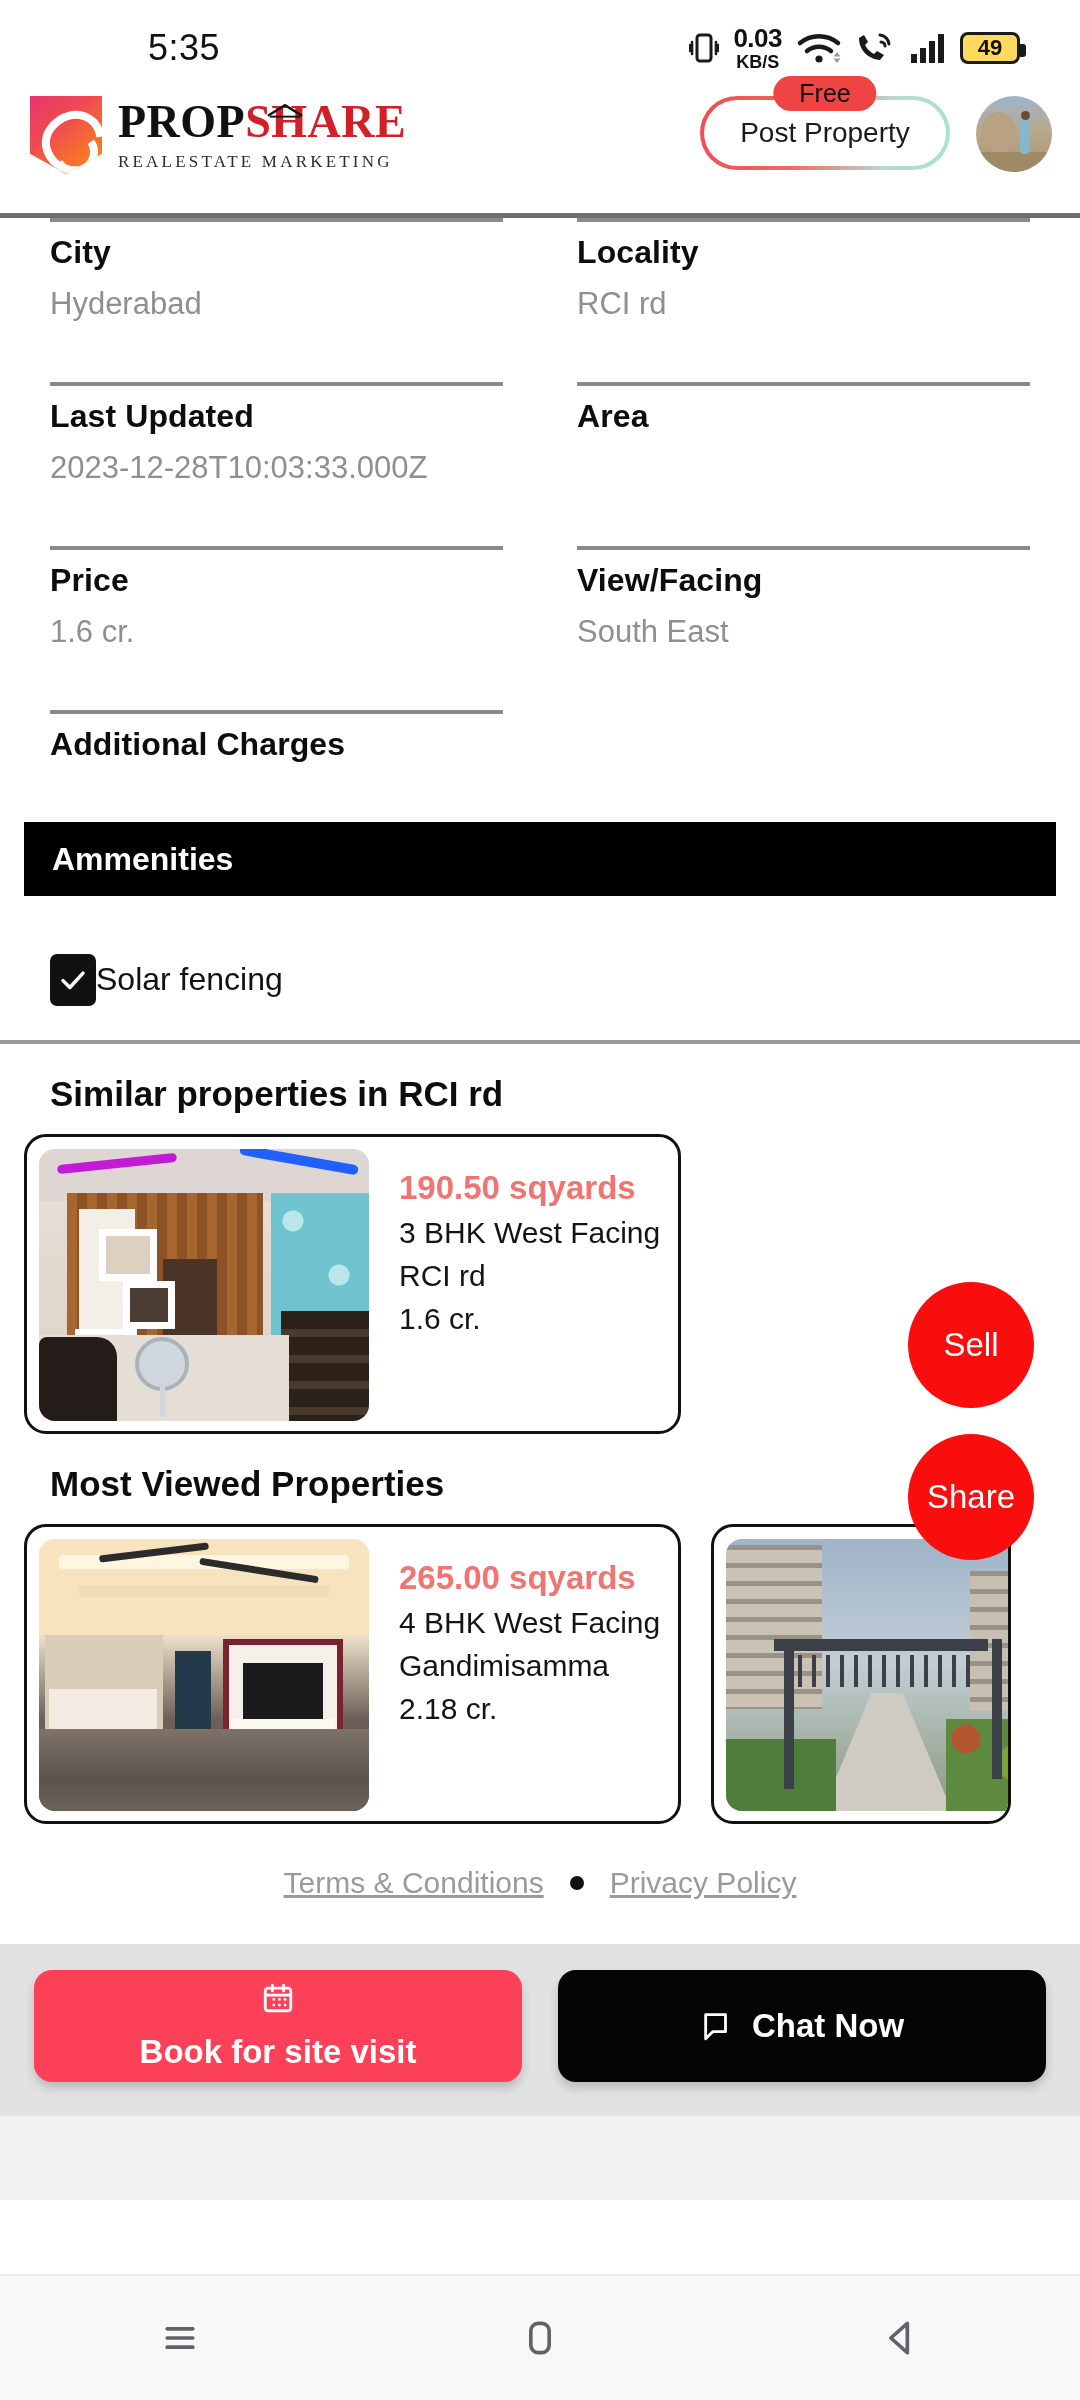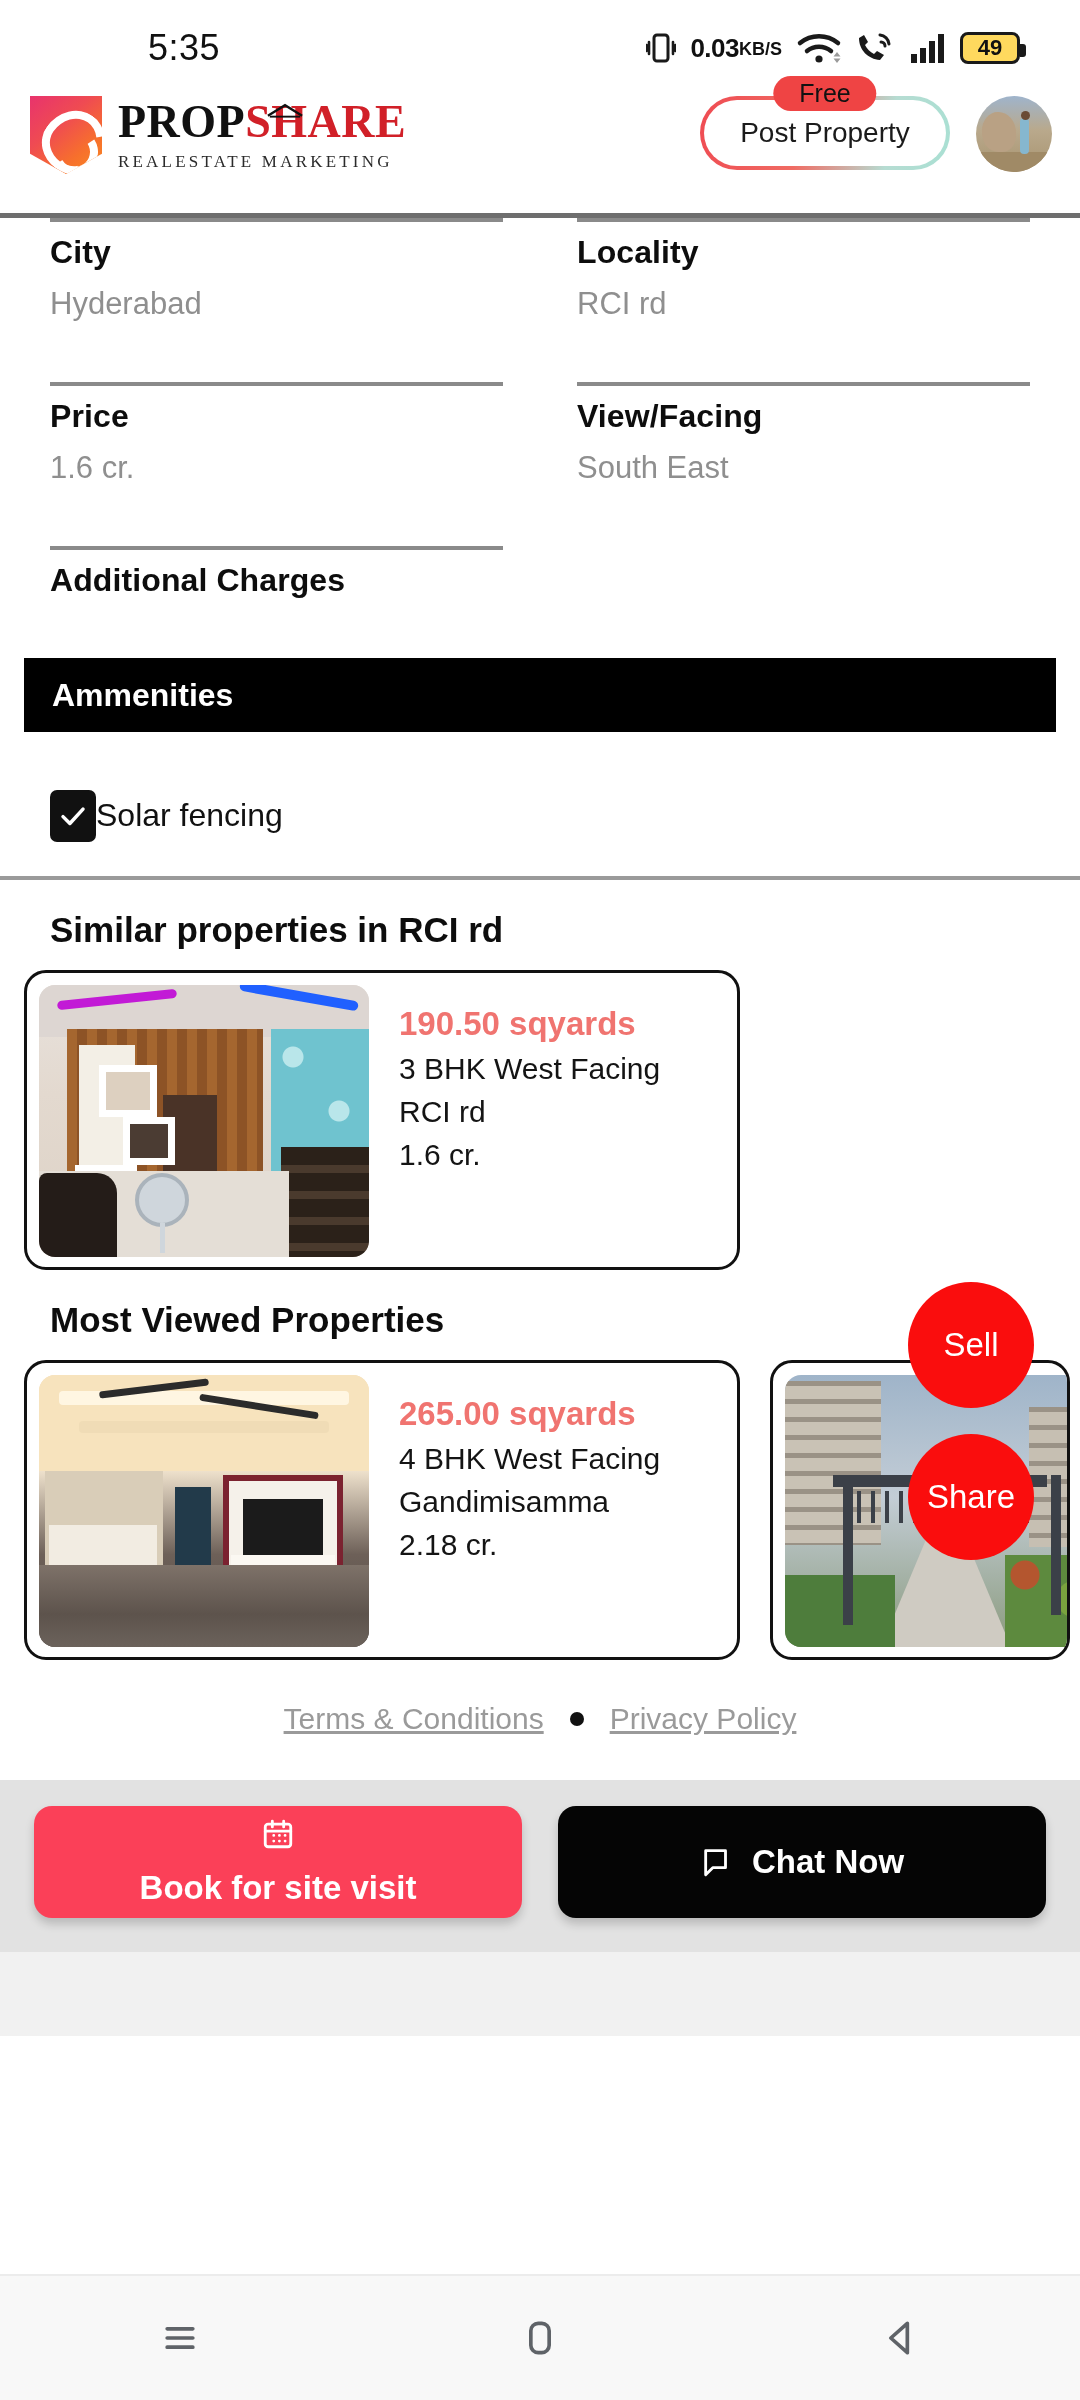--- a/index.html
+++ b/index.html
@@ -16,21 +16,21 @@
     height: 96px; width: 100%;
     display: flex; align-items: center; justify-content: space-between;
     padding: 0 40px 0 0; background: #fff;
   }
   .sb-time {
     font-size: 36px; color: #111; font-weight: 400;
     margin-left: 148px; letter-spacing: .5px;
   }
   .sb-right { display: flex; align-items: center; gap: 14px; margin-right: 20px; }
   .sb-ico { display:flex; align-items:center; color:#1a1a1a; }
-  .netspeed { display:flex; align-items:center; line-height:1; color:#111; }
+  .netspeed { display:flex; flex-direction:column; align-items:center; line-height:1; color:#111; }
   .netspeed .n1 { font-size: 26px; font-weight: 700; letter-spacing:-.5px;}
   .netspeed .n2 { font-size: 18px; font-weight: 700; margin-top:2px;}
   .battery {
     position: relative; width: 60px; height: 32px;
     border: 3px solid #1a1a1a; border-radius: 8px;
     display:flex; align-items:center; justify-content:center;
     background: #FFD95E;
   }
   .battery::after{
     content:""; position:absolute; right:-9px; top:9px; width:6px; height:13px;
@@ -135,21 +135,21 @@
   .hr-full { height: 4px; background:#9a9a9a; width:100%; }
 
   .sec-title {
     font-size: 35px; font-weight:700; color:#0d0d0d;
     padding: 30px 0 20px 50px;
   }
   .cards-row { display:flex; gap: 30px; padding-left: 24px; }
   .prop-card {
     border: 3px solid #111; border-radius: 22px; background:#fff;
     display:flex; gap: 0; padding: 12px; flex:none;
-    width: 716px; height: 300px; overflow:hidden;
+    width: 657px; height: 300px; overflow:hidden;
   }
   .prop-card.peek { width: 300px; }
   .card-thumb {
     width: 330px; height: 272px; border-radius: 16px; flex:none;
     overflow:hidden; position:relative;
   }
   .card-info { padding: 20px 0 0 30px; display:flex; flex-direction:column; gap:9px;}
   .card-area { font-size:33px; font-weight:700; color:#f07470; }
   .card-line { font-size:30px; color:#141414; }
 
@@ -334,20 +334,30 @@
           <div class="field-label">City</div>
           <div class="field-value">Hyderabad</div>
         </div>
         <div class="field">
           <div class="field-label">Locality</div>
           <div class="field-value">RCI rd</div>
         </div>
       </div>
       <div class="field-row">
         <div class="field">
+          <div class="field-label">Last Updated</div>
+          <div class="field-value">2023-12-28T10:03:33.000Z</div>
+        </div>
+        <div class="field">
+          <div class="field-label">Area</div>
+          <div class="field-value"></div>
+        </div>
+      </div>
+      <div class="field-row">
+        <div class="field">
           <div class="field-label">Price</div>
           <div class="field-value">1.6 cr.</div>
         </div>
         <div class="field">
           <div class="field-label">View/Facing</div>
           <div class="field-value">South East</div>
         </div>
       </div>
       <div class="field-row">
         <div class="field blank">

